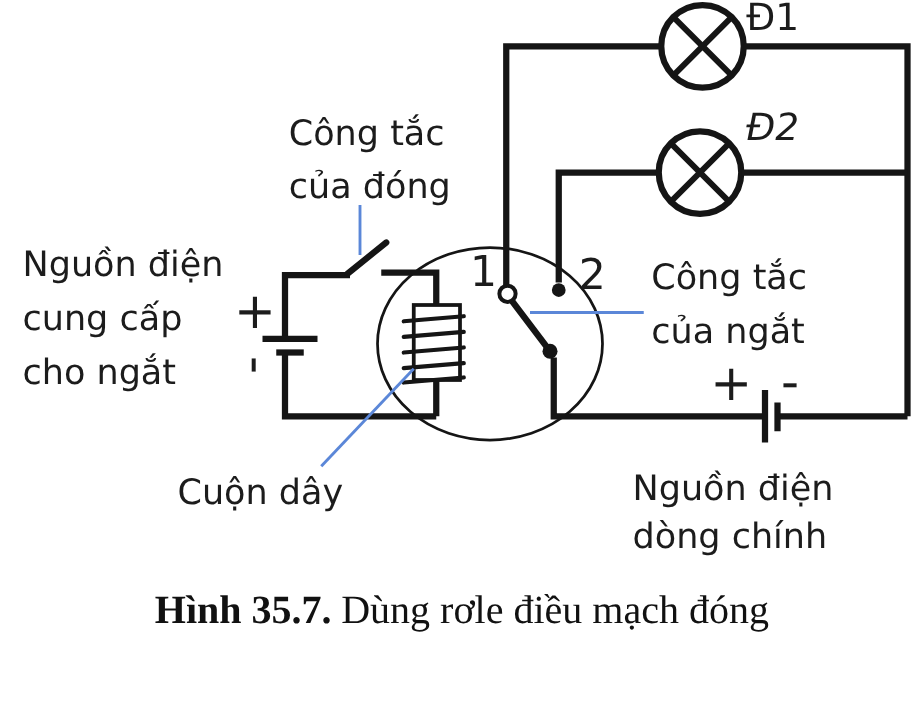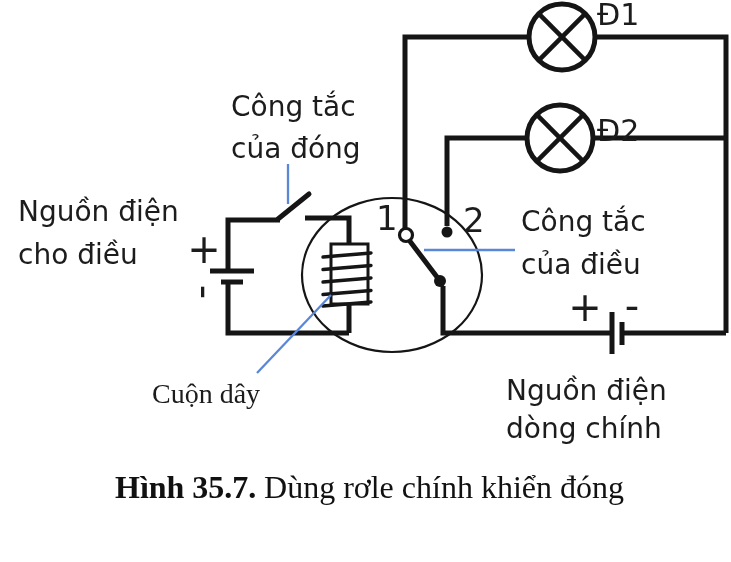--- a/index.html
+++ b/index.html
@@ -78,46 +78,47 @@
     <line class="leader" x1="257" y1="373" x2="331" y2="295"></line>
   </svg>
 
   <div class="lbl" style="left:231px;top:86px;">
     <div>Công tắc</div>
     <div>của đóng</div>
   </div>
 
   <div class="lbl" style="left:18px;top:190px;line-height:43px;">
     <div>Nguồn điện</div>
-    <div>cho điều</div>
+    <div>cung cấp</div>
+    <div>cho ngắt</div>
   </div>
 
   <div class="lbl" style="left:521px;top:200px;line-height:43px;">
     <div>Công tắc</div>
-    <div>của điều</div>
+    <div>của ngắt</div>
   </div>
 
   <div class="lbl" style="left:506px;top:372px;line-height:38px;">
     <div>Nguồn điện</div>
     <div>dòng chính</div>
   </div>
 
-  <div class="lbl" style="left:152px;top:377px;line-height:34px;font-family:Liberation Serif, serif;">Cuộn dây</div>
+  <div class="lbl" style="left:142px;top:377px;line-height:34px;">Cuộn dây</div>
 
 
   <div class="digit" style="left:376px;top:199px;">1</div>
   <div class="digit" style="left:463px;top:201px;">2</div>
 
   <div class="lamp-lbl" style="left:597px;top:-2px;">Đ1</div>
-  <div class="lamp-lbl" style="left:597px;top:114px;">Đ2</div>
+  <div class="lamp-lbl" style="left:597px;top:86px;font-style:italic;">Đ2</div>
 
   <div class="sign" style="left:191px;top:236px;">+</div>
   <div class="sign rot90" style="left:192px;top:279px;">-</div>
   <div class="sign" style="left:572px;top:294px;">+</div>
   <div class="sign" style="left:619px;top:293px;">-</div>
 
   <div class="caption">
     <div>
-      <span class="b">Hình 35.7.</span><span class="r">Dùng rơle chính khiển đóng</span>
+      <span class="b">Hình 35.7.</span><span class="r">Dùng rơle điều mạch đóng</span>
     </div>
   </div>
 
 </div>
 
 </body></html>

